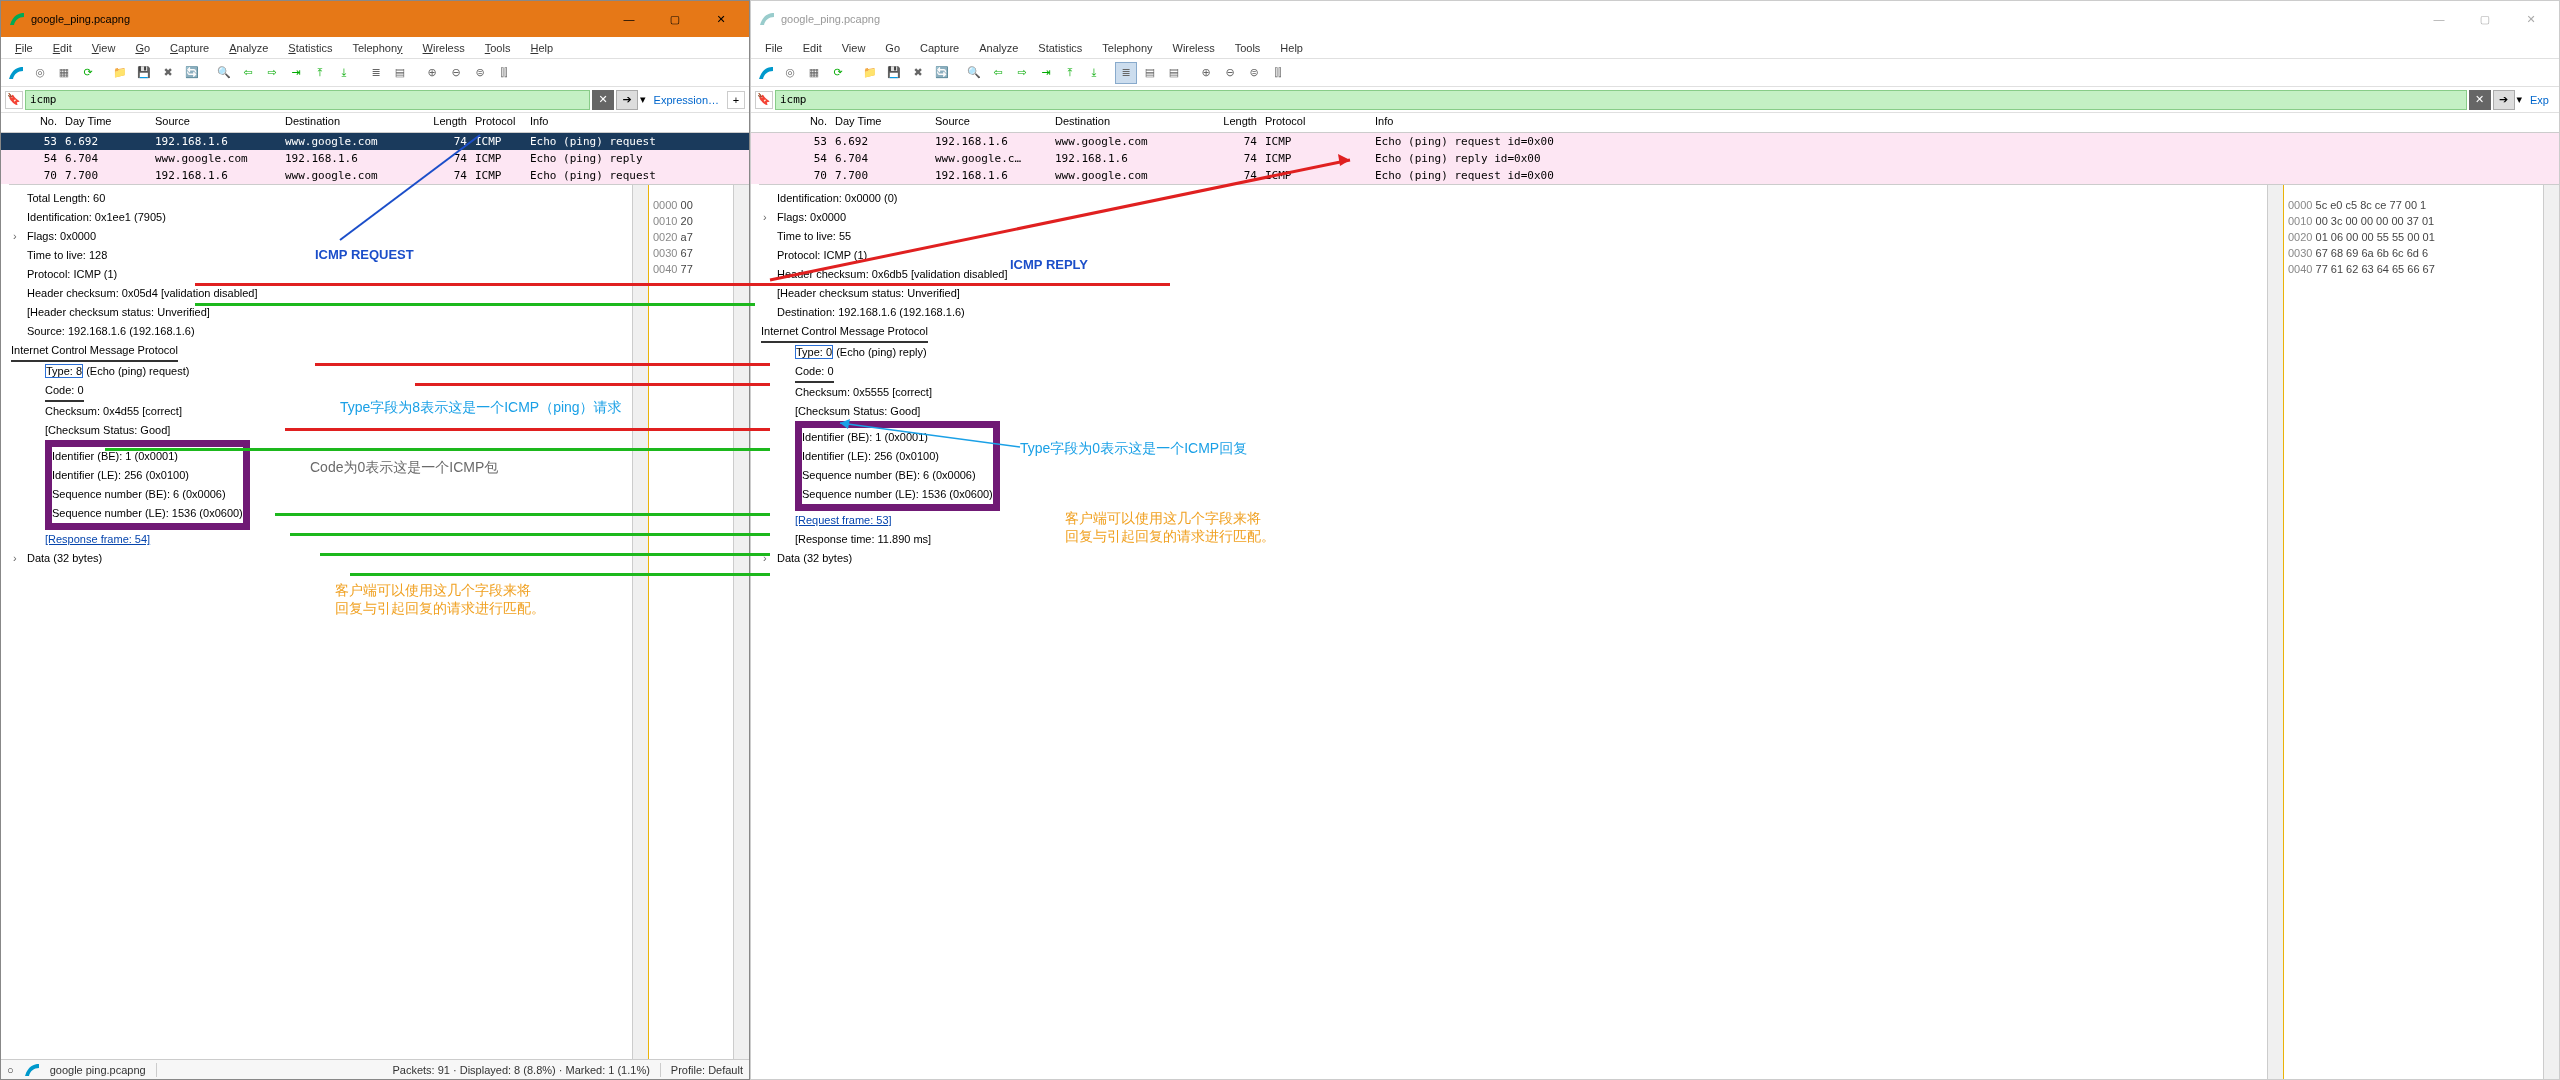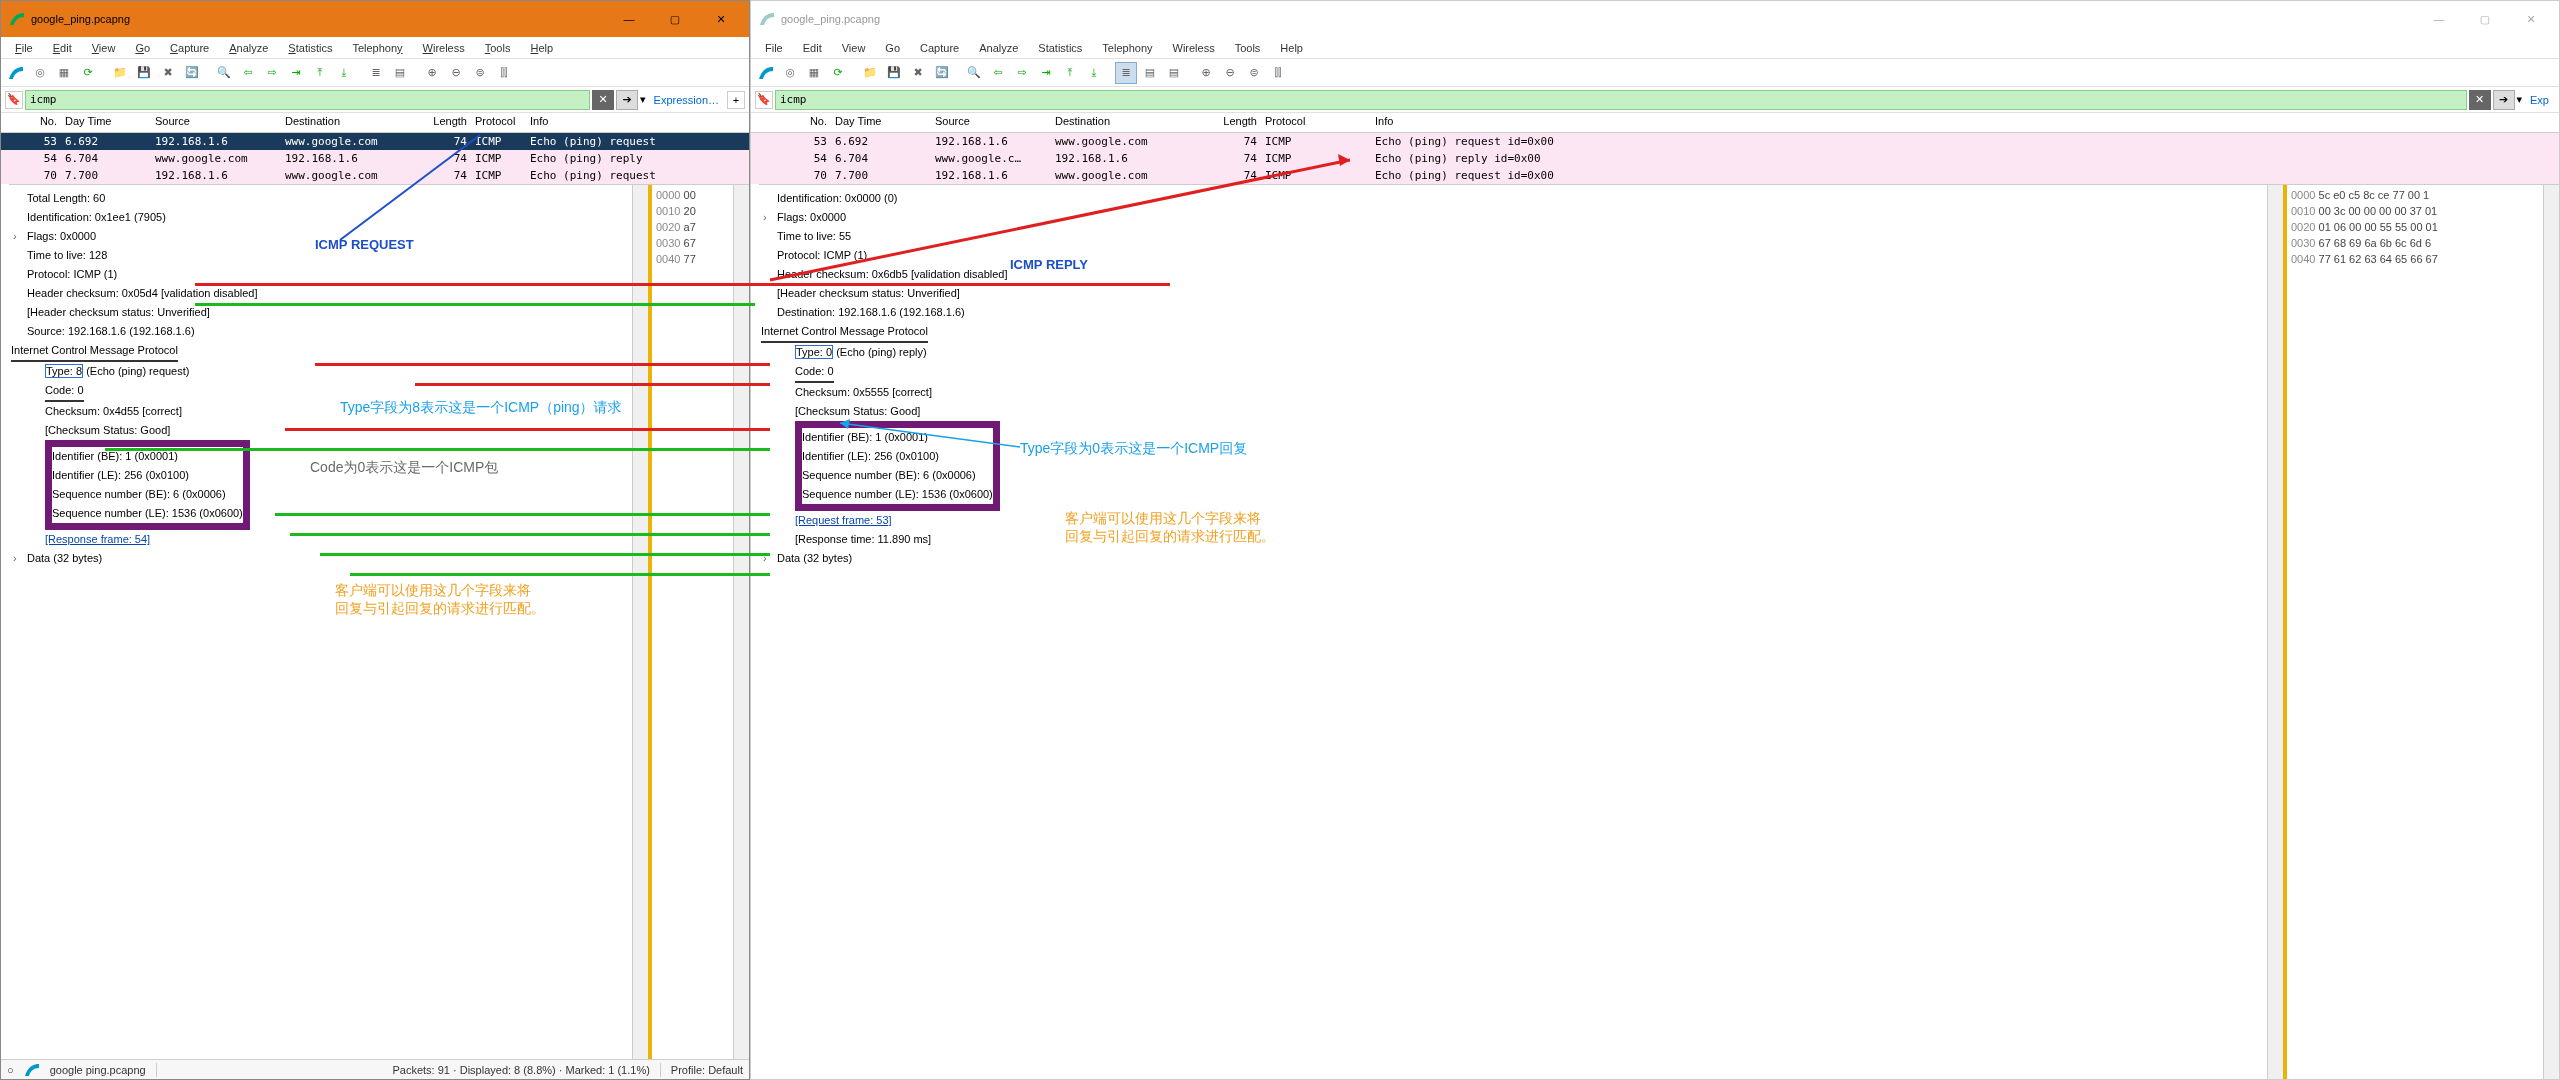--- a/index.html
+++ b/index.html
@@ -47,21 +47,21 @@
 .pkrow.pink { background:#fde6f3; }
 .mid { flex:1; display:flex; overflow:hidden; border-top:1px solid #ccc;margin-left:8px; }
 .tree { flex:1; overflow:auto; padding:4px 4px 4px 18px; font-family:"Consolas",monospace; line-height:19px; white-space:nowrap; position:relative; }
 .tree .row { position:relative; }
 .tree .tw { position:absolute; left:-14px; cursor:pointer; color:#666; }
 .tree .link { color:#0645ad; text-decoration:underline; }
 .tree .ind1 { padding-left:18px; }
 .tree .boxed { border:7px solid #701a75; }
 .tree .boxed-blue { border:1.5px solid #2a6fd6; }
 .tree .uline { border-bottom:2px solid #333; display:inline-block; }
-.hex { width:85px; border-left:4px solid #eab308; font-family:"Consolas",monospace; line-height:16px; padding:2px 4px; white-space:nowrap; color:#444; }
+.hex { width:85px; border-left:1px solid #eab308; font-family:"Consolas",monospace; line-height:16px; padding:12px 4px; white-space:nowrap; color:#444; }
 .hex-wide { width:260px; }
 .hex .off { color:#888; }
 .statusbar { height:20px; border-top:1px solid #ccc; display:flex; align-items:center; padding:0 6px; gap:10px; font-size:11px; color:#333; background:#f7f7f7; }
 .statusbar .sep { width:1px; height:14px; background:#ccc; }
 
 .anno { position:absolute; pointer-events:none; z-index:50; }
 .anno-label { font-weight:bold; font-size:13px; }
 .blue-t { color:#1b4ec9; }
 .orange-t { color:#f0a020; font-size:14px; }
 .cyan-t { color:#1aa0e6; font-size:14px; }
@@ -357,21 +357,21 @@
         <div><span class="off">0000</span>  5c e0 c5 8c ce 77 00 1</div>
         <div><span class="off">0010</span>  00 3c 00 00 00 00 37 01</div>
         <div><span class="off">0020</span>  01 06 00 00 55 55 00 01</div>
         <div><span class="off">0030</span>  67 68 69 6a 6b 6c 6d 6</div>
         <div><span class="off">0040</span>  77 61 62 63 64 65 66 67</div>
       </div>
     <div class="vscroll"></div>
   </div>
 </div>
 
-<div class="anno anno-label blue-t" style="left:315px;top:237px">ICMP REQUEST</div>
+<div class="anno anno-label blue-t" style="left:315px;top:247px">ICMP REQUEST</div>
 <div class="anno anno-label blue-t" style="left:1010px;top:257px">ICMP REPLY</div>
 <div class="anno cyan-t" style="left:340px;top:399px">Type字段为8表示这是一个ICMP（ping）请求</div>
 <div class="anno cyan-t" style="left:1020px;top:440px">Type字段为0表示这是一个ICMP回复</div>
 <div class="anno" style="left:310px;top:459px;color:#6a6a6a;font-size:14px">Code为0表示这是一个ICMP包</div>
 <div class="anno orange-t" style="left:335px;top:582px">客户端可以使用这几个字段来将</div>
 <div class="anno orange-t" style="left:335px;top:600px">回复与引起回复的请求进行匹配。</div>
 <div class="anno orange-t" style="left:1065px;top:510px">客户端可以使用这几个字段来将</div>
 <div class="anno orange-t" style="left:1065px;top:528px">回复与引起回复的请求进行匹配。</div>
 
 <div class="line hline red" style="left:195px;top:283px;width:975px"></div>

